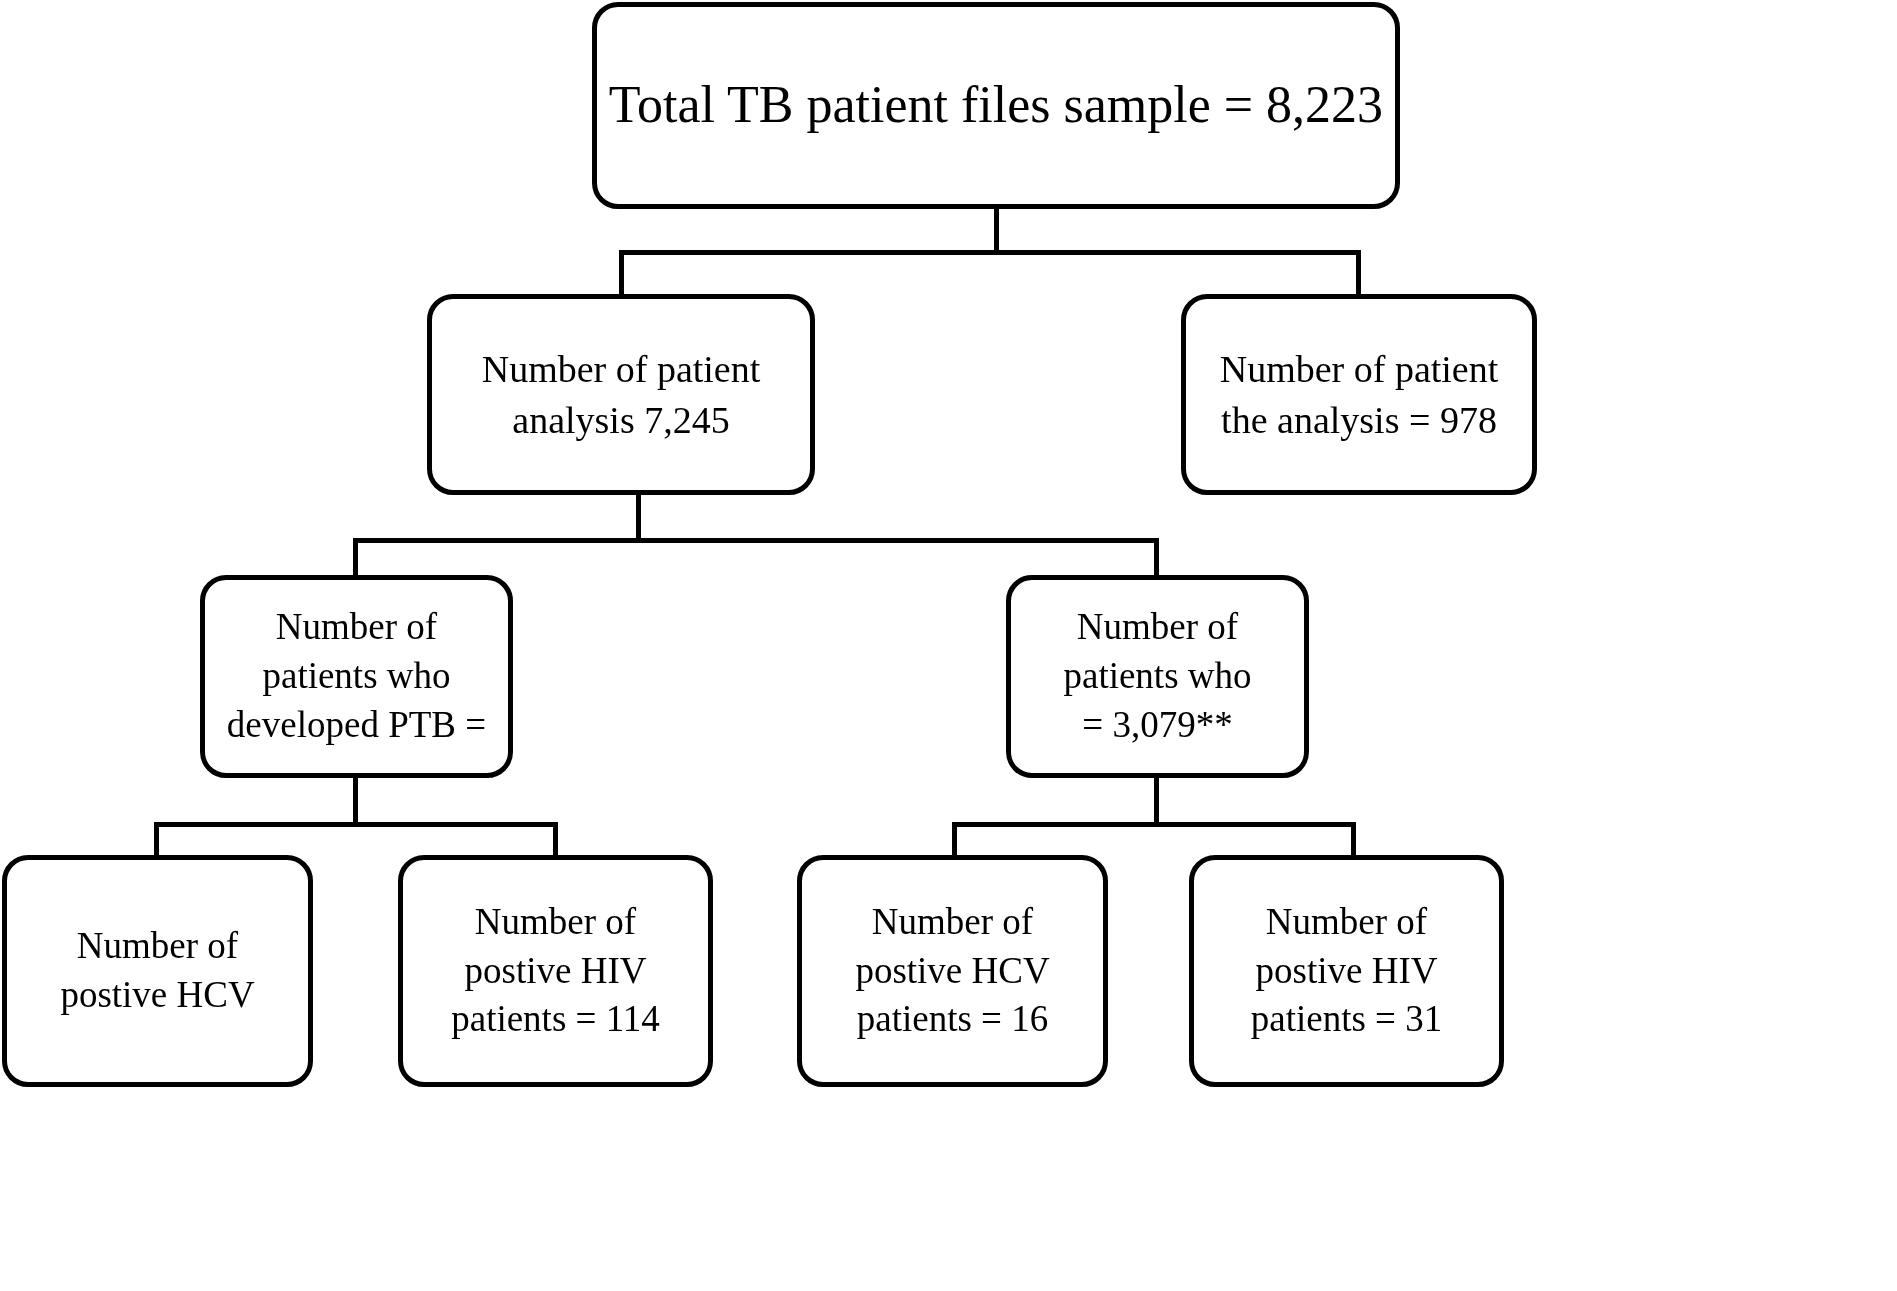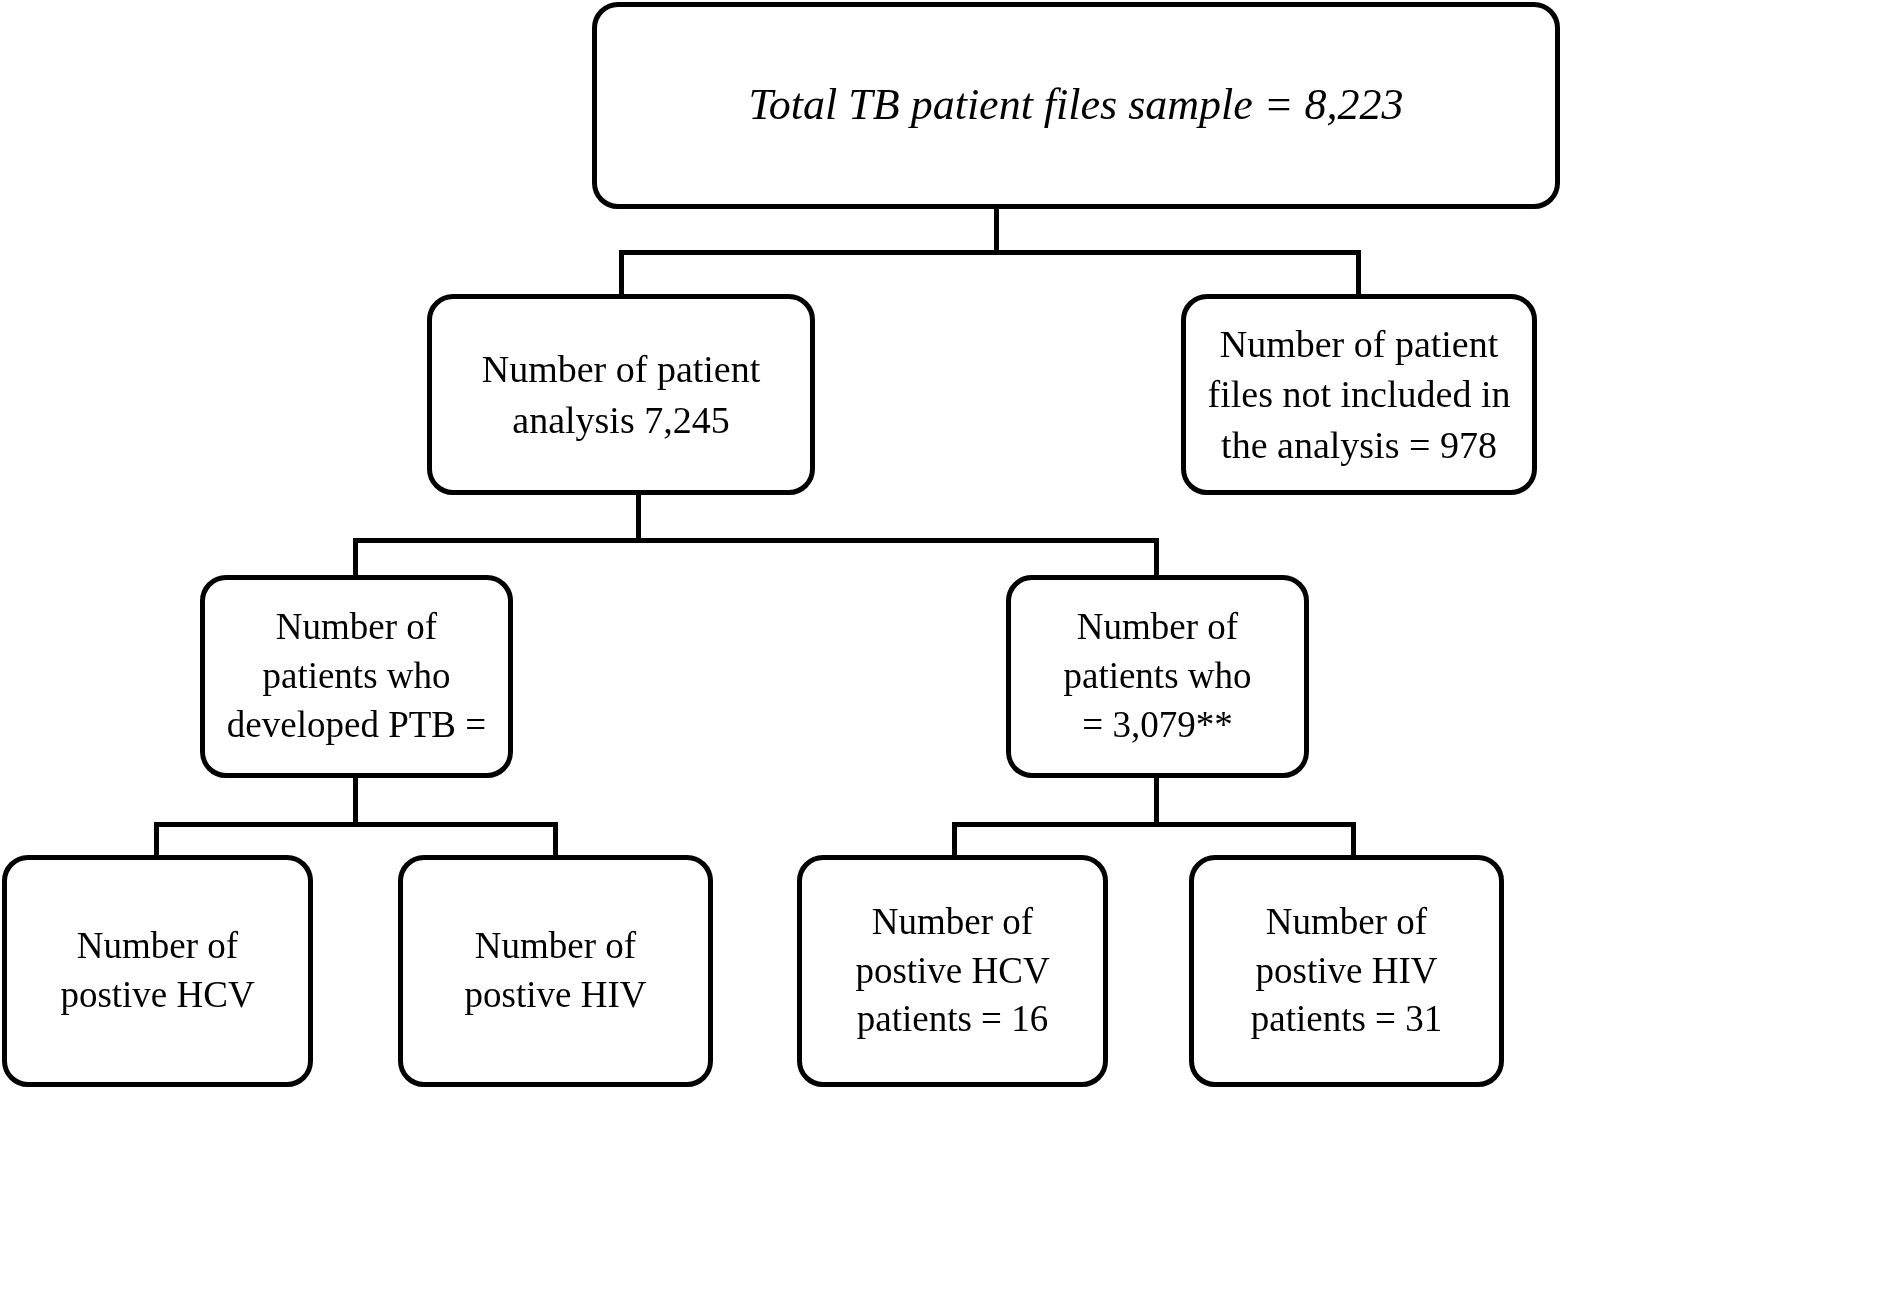--- a/index.html
+++ b/index.html
@@ -33,21 +33,21 @@
     width: 100%;
     padding: 0 10px;
     box-sizing: border-box;
   }
   .node .ln {
     display: block;
     white-space: nowrap;
   }
 
   
-  #node-total      { left: 592px;  top: 2px;    width: 968px;  height: 207px;  font-size: 44px; font-style: italic; }
+  #node-total      { left: 592px;  top: 2px;    width: 808px;  height: 207px;  font-size: 52px; }
   #node-included   { left: 427px;  top: 294px;  width: 388px;  height: 201px;  font-size: 38px; }
   #node-excluded   { left: 1181px; top: 294px;  width: 356px;  height: 201px;  font-size: 38px; }
   #node-ptb        { left: 200px;  top: 575px;  width: 313px;  height: 203px;  font-size: 37px; }
   #node-eptb       { left: 1006px; top: 575px;  width: 303px;  height: 203px;  font-size: 37px; }
   #node-ptb-hcv    { left: 2px;    top: 855px;  width: 311px;  height: 232px;  font-size: 37px; }
   #node-ptb-hiv    { left: 398px;  top: 855px;  width: 315px;  height: 232px;  font-size: 37px; }
   #node-eptb-hcv   { left: 797px;  top: 855px;  width: 311px;  height: 232px;  font-size: 37px; }
   #node-eptb-hiv   { left: 1189px; top: 855px;  width: 315px;  height: 232px;  font-size: 37px; }
 
   
@@ -117,21 +117,20 @@
   <div class="node" id="node-included">
     <div class="lines">
       <span class="ln">Number of patient</span>
       <span class="ln">analysis 7,245</span>
     </div>
   </div>
 
   <div class="node" id="node-excluded">
     <div class="lines">
       <span class="ln">Number of patient</span>
-      <span class="ln">files not included in</span>
       <span class="ln">the analysis = 978</span>
     </div>
   </div>
 
   <div class="node" id="node-ptb">
     <div class="lines">
       <span class="ln">Number of</span>
       <span class="ln">patients who</span>
       <span class="ln">developed PTB =</span>
     </div>
@@ -149,20 +148,21 @@
     <div class="lines">
       <span class="ln">Number of</span>
       <span class="ln">postive HCV</span>
     </div>
   </div>
 
   <div class="node" id="node-ptb-hiv">
     <div class="lines">
       <span class="ln">Number of</span>
       <span class="ln">postive HIV</span>
+      <span class="ln">patients = 114</span>
     </div>
   </div>
 
   <div class="node" id="node-eptb-hcv">
     <div class="lines">
       <span class="ln">Number of</span>
       <span class="ln">postive HCV</span>
       <span class="ln">patients = 16</span>
     </div>
   </div>

